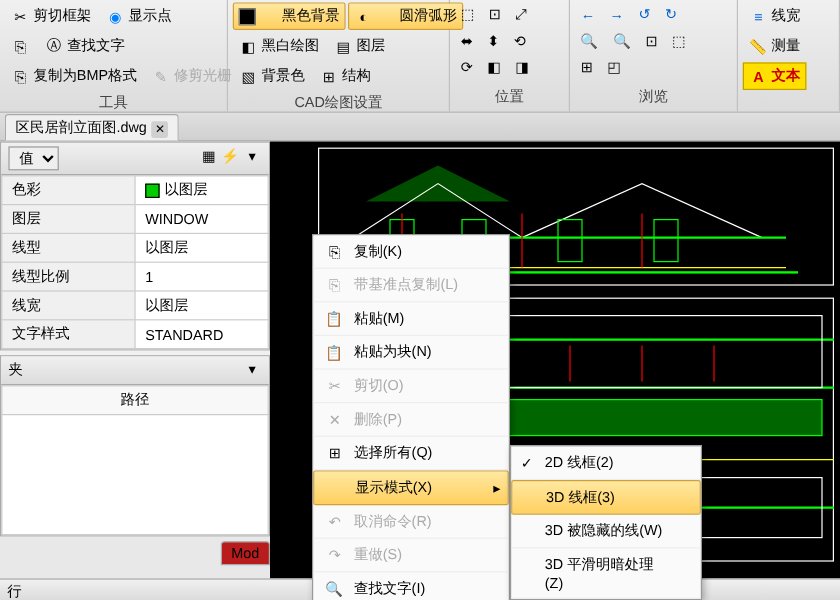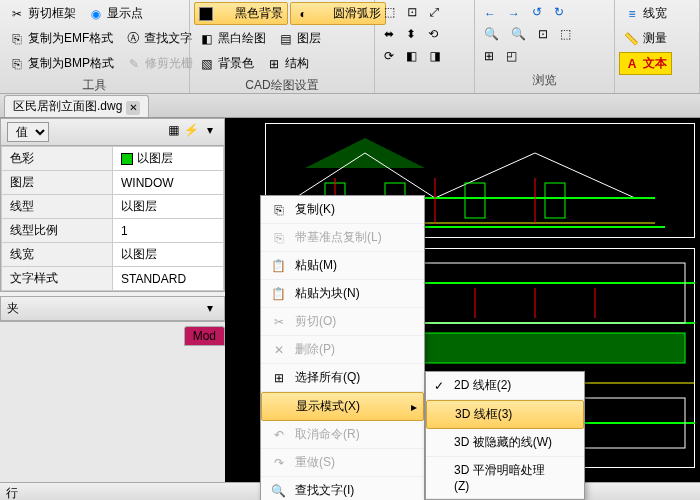--- a/index.html
+++ b/index.html
@@ -65,21 +65,20 @@
             <span>剪切框架</span>
           </div>
         <div class="ribbon-btn">
             <span class="ribbon-icon" style="color:#0080ff">◉</span>
             <span>显示点</span>
           </div>
       </div>
       <div class="ribbon-row">
         <div class="ribbon-btn">
             <span class="ribbon-icon">⎘</span>
-            <span>复制为EMF格式</span>
           </div>
         <div class="ribbon-btn">
             <span class="ribbon-icon">Ⓐ</span>
             <span>查找文字</span>
           </div>
       </div>
       <div class="ribbon-row">
         <div class="ribbon-btn">
             <span class="ribbon-icon">⎘</span>
             <span>复制为BMP格式</span>
@@ -140,20 +139,21 @@
           <span class="ribbon-btn">⬌</span>
           <span class="ribbon-btn">⬍</span>
           <span class="ribbon-btn">⟲</span>
         </div>
       <div class="ribbon-row">
           <span class="ribbon-btn">⟳</span>
           <span class="ribbon-btn">◧</span>
           <span class="ribbon-btn">◨</span>
         </div>
     </div>
+    <div class="ribbon-label">位置</div>
   </div>
 
   <div class="ribbon-group" style="width:140px">
     <div class="ribbon-items">
       <div class="ribbon-row">
           <span class="ribbon-btn" style="color:#0060d0">←</span>
           <span class="ribbon-btn" style="color:#0060d0">→</span>
           <span class="ribbon-btn" style="color:#0060d0">↺</span>
           <span class="ribbon-btn" style="color:#0060d0">↻</span>
         </div>
@@ -241,22 +241,32 @@
     </tbody>
       </table>
   </div>
   <div class="panel-section" style="margin-top:4px">
     <div class="panel-header">
       <span>夹</span>
       <div class="panel-icons">
           <span>▾</span>
         </div>
     </div>
-  </div>
-  <div style="position:absolute;bottom:-24px;right:0;background:#be185d;border:1px solid #aaa;padding:2px 8px;border-radius:3px 3px 0 0">Mod</div>
+    <table class="prop-table">
+        <tbody>
+          <tr>
+            <td colspan="2" style="text-align:center;background:#f8f8f8">路径</td>
+          </tr>
+    <tr>
+            <td colspan="2" style="height:100px;background:#fff"></td>
+          </tr>
+        </tbody>
+      </table>
+  </div>
+  <div style="position:absolute;bottom:-24px;right:0;background:#b91c1c;border:1px solid #aaa;padding:2px 8px;border-radius:3px 3px 0 0">Mod</div>
 </div>
 
 <div class="drawing-area">
   <div class="drawing-content">
     <div class="cad-frame" style="left:40px;top:5px;width:430px;height:115px"></div>
 
     <div style="position:absolute;left:60px;top:20px;width:380px;height:90px">
       <div class="cad-line cad-green" style="left:0;bottom:0;width:100%;height:2px"></div>
       <div style="position:absolute;left:20px;top:0;border-left:60px solid transparent;border-right:60px solid transparent;border-bottom:30px solid transparent;border-bottom-color:#0f0;opacity:.3"></div>
       <svg style="position:absolute;left:0;top:0;width:100%;height:100%">

